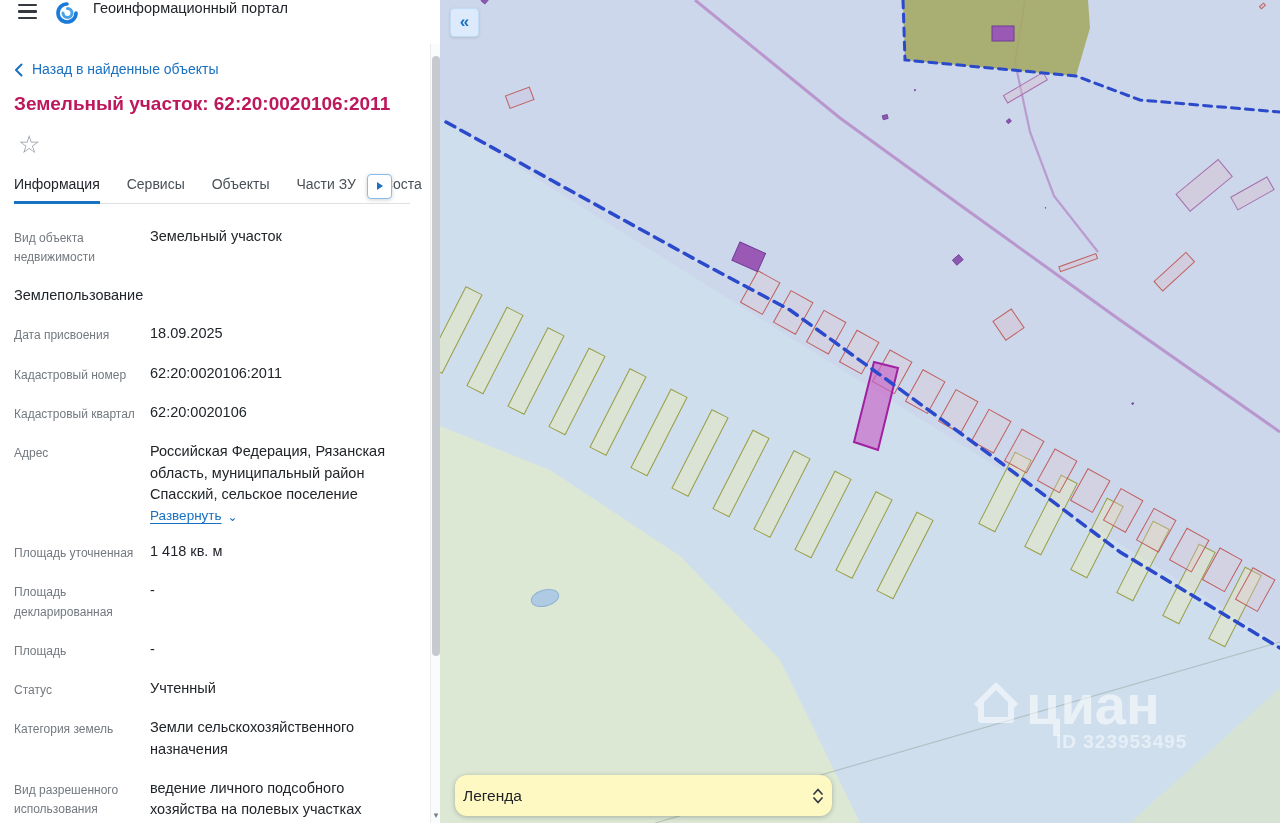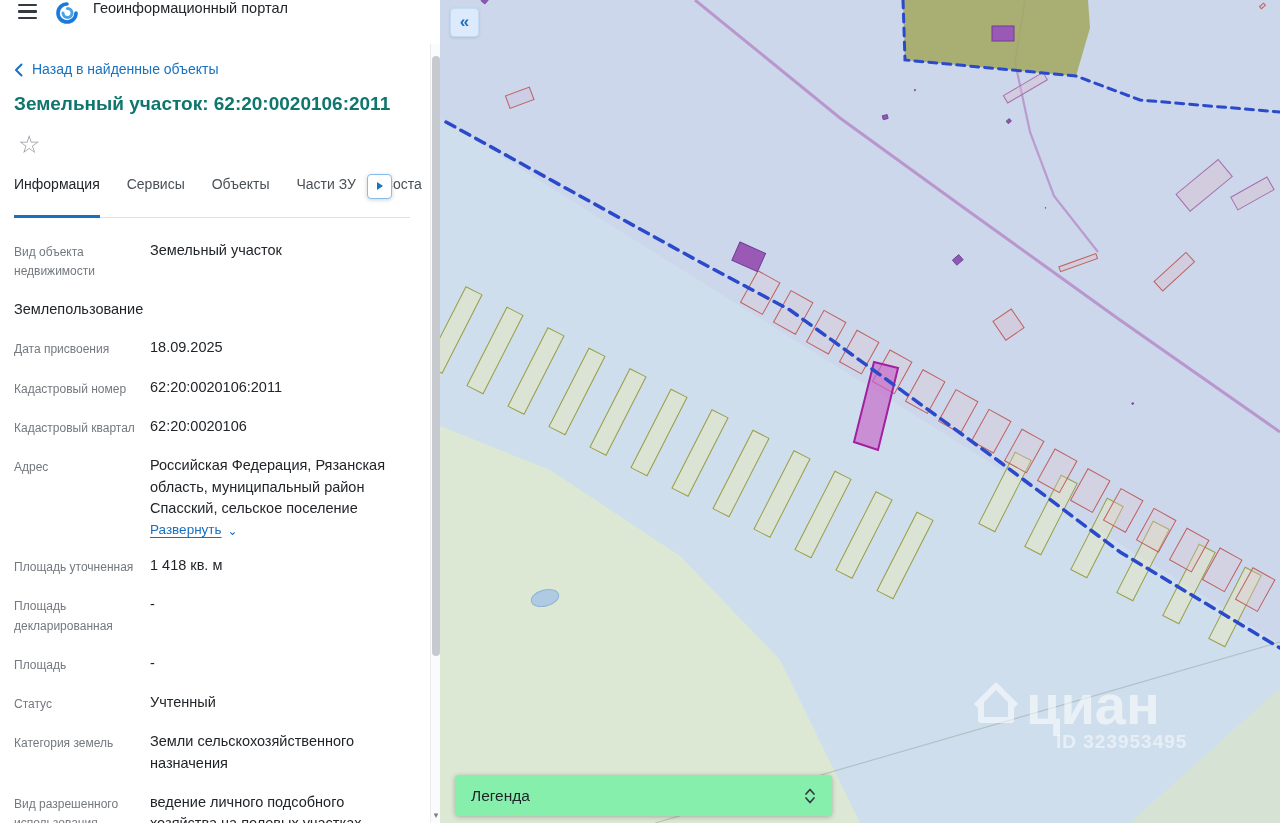--- a/index.html
+++ b/index.html
@@ -6,44 +6,44 @@
   html,body{width:1280px;height:823px;overflow:hidden}
   body{font-family:"Liberation Sans",sans-serif;background:#fff;position:relative;-webkit-font-smoothing:antialiased}
 
   
   .sidebar{position:absolute;left:0;top:0;width:440px;height:823px;background:#fff;padding:0 30px 0 14px;z-index:2}
   .topbar{display:flex;align-items:flex-start;gap:13px;height:44px}
   .hamburger{display:flex;flex-direction:column;gap:4px;background:none;border:none;cursor:pointer;padding:4px}
   .hamburger span{display:block;width:19px;height:2.4px;background:#343a40;border-radius:1px}
   .app-title{font-size:14.5px;color:#212529}
   .back-link{display:inline-flex;align-items:flex-end;gap:9px;color:#1971c2;font-size:14px;text-decoration:none;margin:17px 0 15px;cursor:pointer}
-  .page-title{font-size:19px;font-weight:bold;color:#0f766e;line-height:1.3}
+  .page-title{font-size:19px;font-weight:bold;color:#be185d;line-height:1.3}
   .star-btn{margin:13px 0 0;background:none;border:none;font-size:25px;color:#949ca4;cursor:pointer;padding:2px 4px;line-height:1}
   .tabs{position:relative;display:flex;gap:27px;border-bottom:1px solid #dee2e6;margin-top:8px;padding-right:58px}
-  .tab{background:none;border:none;font-size:14px;color:#495057;padding:9px 0 23px;cursor:pointer;border-bottom:3px solid transparent;margin-bottom:-1px;white-space:nowrap;font-family:inherit}
+  .tab{background:none;border:none;font-size:14px;color:#495057;padding:9px 0 9px;cursor:pointer;border-bottom:3px solid transparent;margin-bottom:-1px;white-space:nowrap;font-family:inherit}
   .tab.active{color:#212529;border-bottom-color:#1971c2}
   .tab-next-btn{position:absolute;right:18px;top:7px;width:25px;height:25px;border:1px solid #86bdee;background:#fff;border-radius:4px;box-shadow:0 1px 4px rgba(0,0,0,.18);display:flex;align-items:center;justify-content:center;cursor:pointer}
   .fields{padding-top:14px}
   .field-row{display:flex;padding:8.5px 0}
   .field-label{flex:0 0 136px;font-size:12px;color:#73797f;line-height:1.6;padding-top:3px;padding-right:12px}
   .field-value-wrap{flex:1}
   .field-value{font-size:14.5px;color:#212529;line-height:1.5}
   .expand-link{display:inline-flex;align-items:center;gap:6px;color:#1971c2;font-size:13.5px;text-decoration:none;cursor:pointer}
   .expand-link .lbl{text-decoration:underline;text-underline-offset:3px}
   .expand-link .chev{font-size:12px;line-height:1;transform:translateY(1px)}
 
   .scrollbar{position:absolute;right:0;top:44px;width:10px;height:779px;background:#fafbfc;border-left:1px solid #ececec}
   .scroll-thumb{position:absolute;left:1px;top:12px;width:8px;height:600px;background:#c6cacf;border-radius:4px;cursor:pointer}
   .scroll-arrow{position:absolute;bottom:1px;left:0;width:10px;height:13px;font-size:9px;color:#7a7f85;text-align:center;line-height:12px;cursor:pointer}
 
   
   .map{position:absolute;left:440px;top:0;width:840px;height:823px;overflow:hidden;background:#cfdeed}
   .map svg.canvas{position:absolute;left:0;top:0}
   .collapse-btn{position:absolute;left:10px;top:8px;width:29px;height:29px;background:#dceafb;border:1px solid #c3dcf5;border-radius:4px;color:#1971c2;font-size:17px;font-weight:bold;cursor:pointer;box-shadow:0 1px 3px rgba(0,0,0,.12);display:flex;align-items:center;justify-content:center;padding-bottom:2px;z-index:3}
-  .legend-bar{position:absolute;left:15px;bottom:7px;width:377px;height:41px;background:#86efac;border-radius:4px;box-shadow:0 1px 5px rgba(0,0,0,.25);display:flex;align-items:center;padding:0 16px;cursor:pointer;z-index:3}
+  .legend-bar{position:absolute;left:15px;bottom:7px;width:377px;height:41px;background:#fef9c3;border-radius:12px;box-shadow:0 1px 5px rgba(0,0,0,.25);display:flex;align-items:center;padding:0 8px;cursor:pointer;z-index:3}
   .legend-bar .legend-label{font-size:15.5px;color:#212529}
   .legend-bar svg{margin-left:auto}
 </style>
 </head>
 <body>
 
 <div class="sidebar">
   <div class="topbar">
     <button class="hamburger">
       <span></span>

